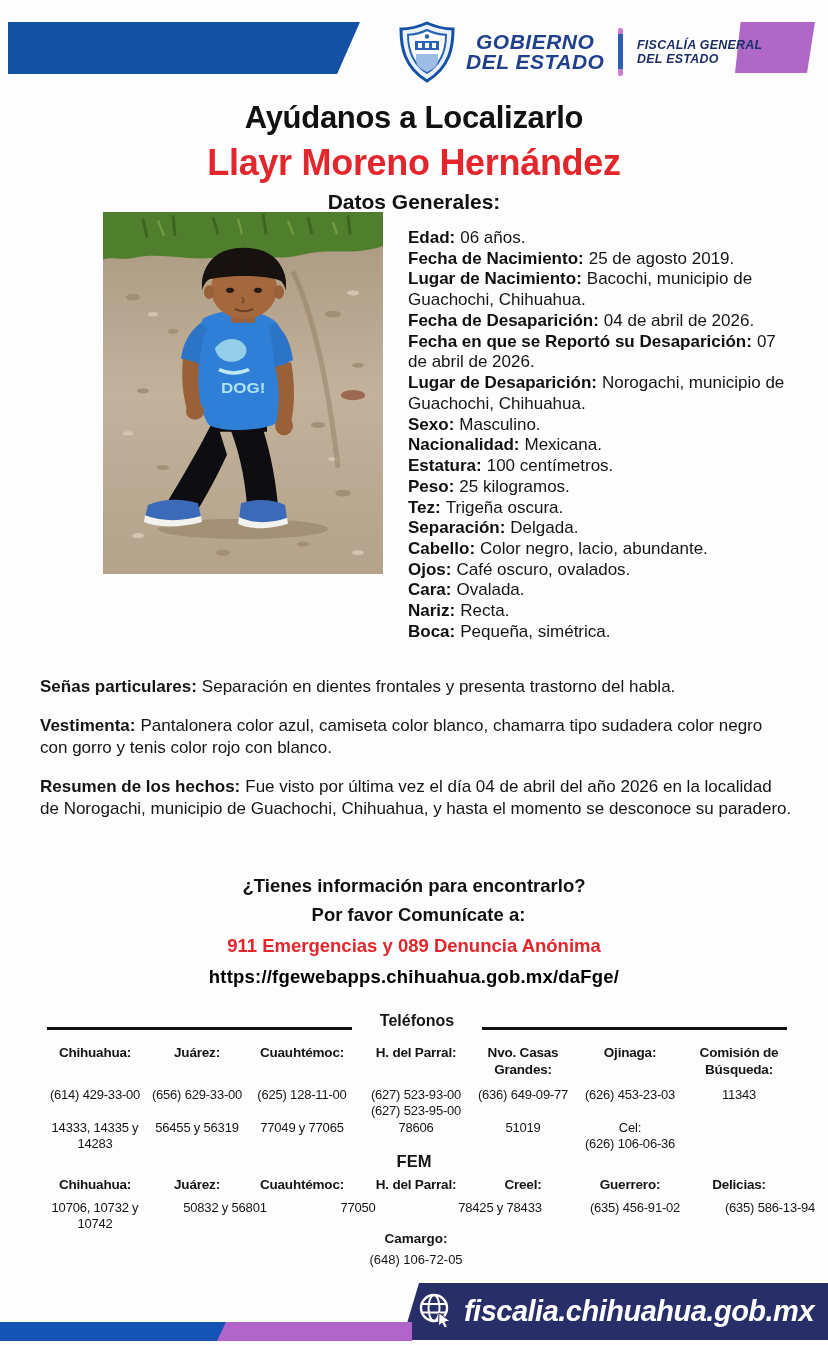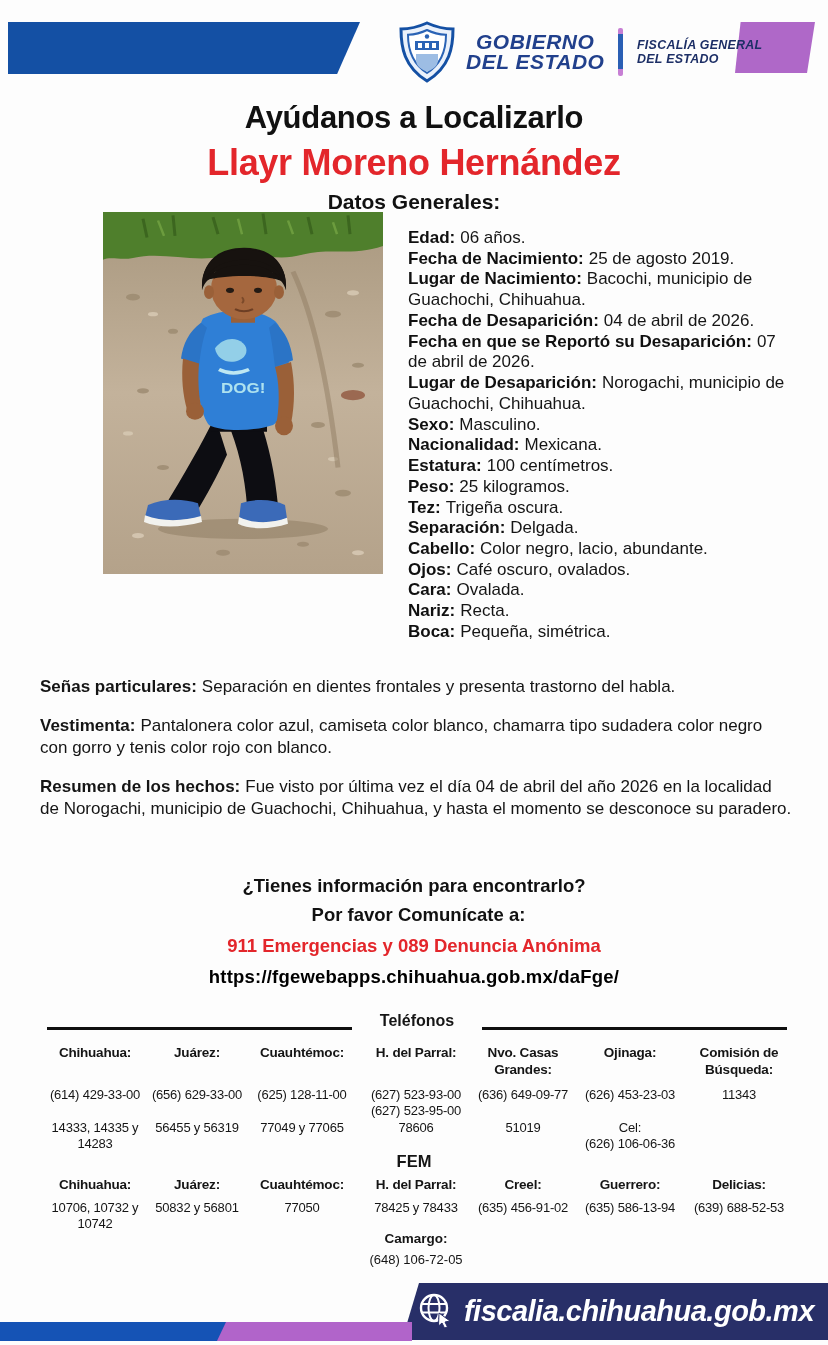--- a/index.html
+++ b/index.html
@@ -65,21 +65,21 @@
          text-align:center; }
   .tbl .cell { font-size:13px; line-height:1.25; letter-spacing:-0.2px; }
   .tbl .hdr  { font-weight:bold; font-size:13.5px; }
   .pre { white-space:pre-line; }
   .tbl-headers { top:1045px; }
   .tbl-row1 { top:1087px; }
   .tbl-row2 { top:1120px; }
 
   .fem-title { position:absolute; left:0; top:1152px; width:828px; text-align:center; font-size:16.5px; font-weight:bold; }
   .fem-headers { top:1177px; }
-  .fem-row { top:1200px; }
+  .fem-row { top:1200px;gap:28px; }
   .camargo { position:absolute; left:40px; top:1231px; width:752px; text-align:center; font-size:13.5px; font-weight:bold; }
   .camargo-phone { position:absolute; left:40px; top:1252px; width:752px; text-align:center; font-size:13px; }
 
   
   .footer-bar {
     position:absolute; left:402px; top:1283px; width:426px; height:57px;
     background:#282f68; clip-path:polygon(17px 0, 100% 0, 100% 100%, 0 100%);
     display:flex; align-items:center; justify-content:center; gap:10px;
   }
   .footer-bar .site { color:#ffffff; font-size:29px; font-weight:bold; font-style:italic; letter-spacing:-0.5px; }

